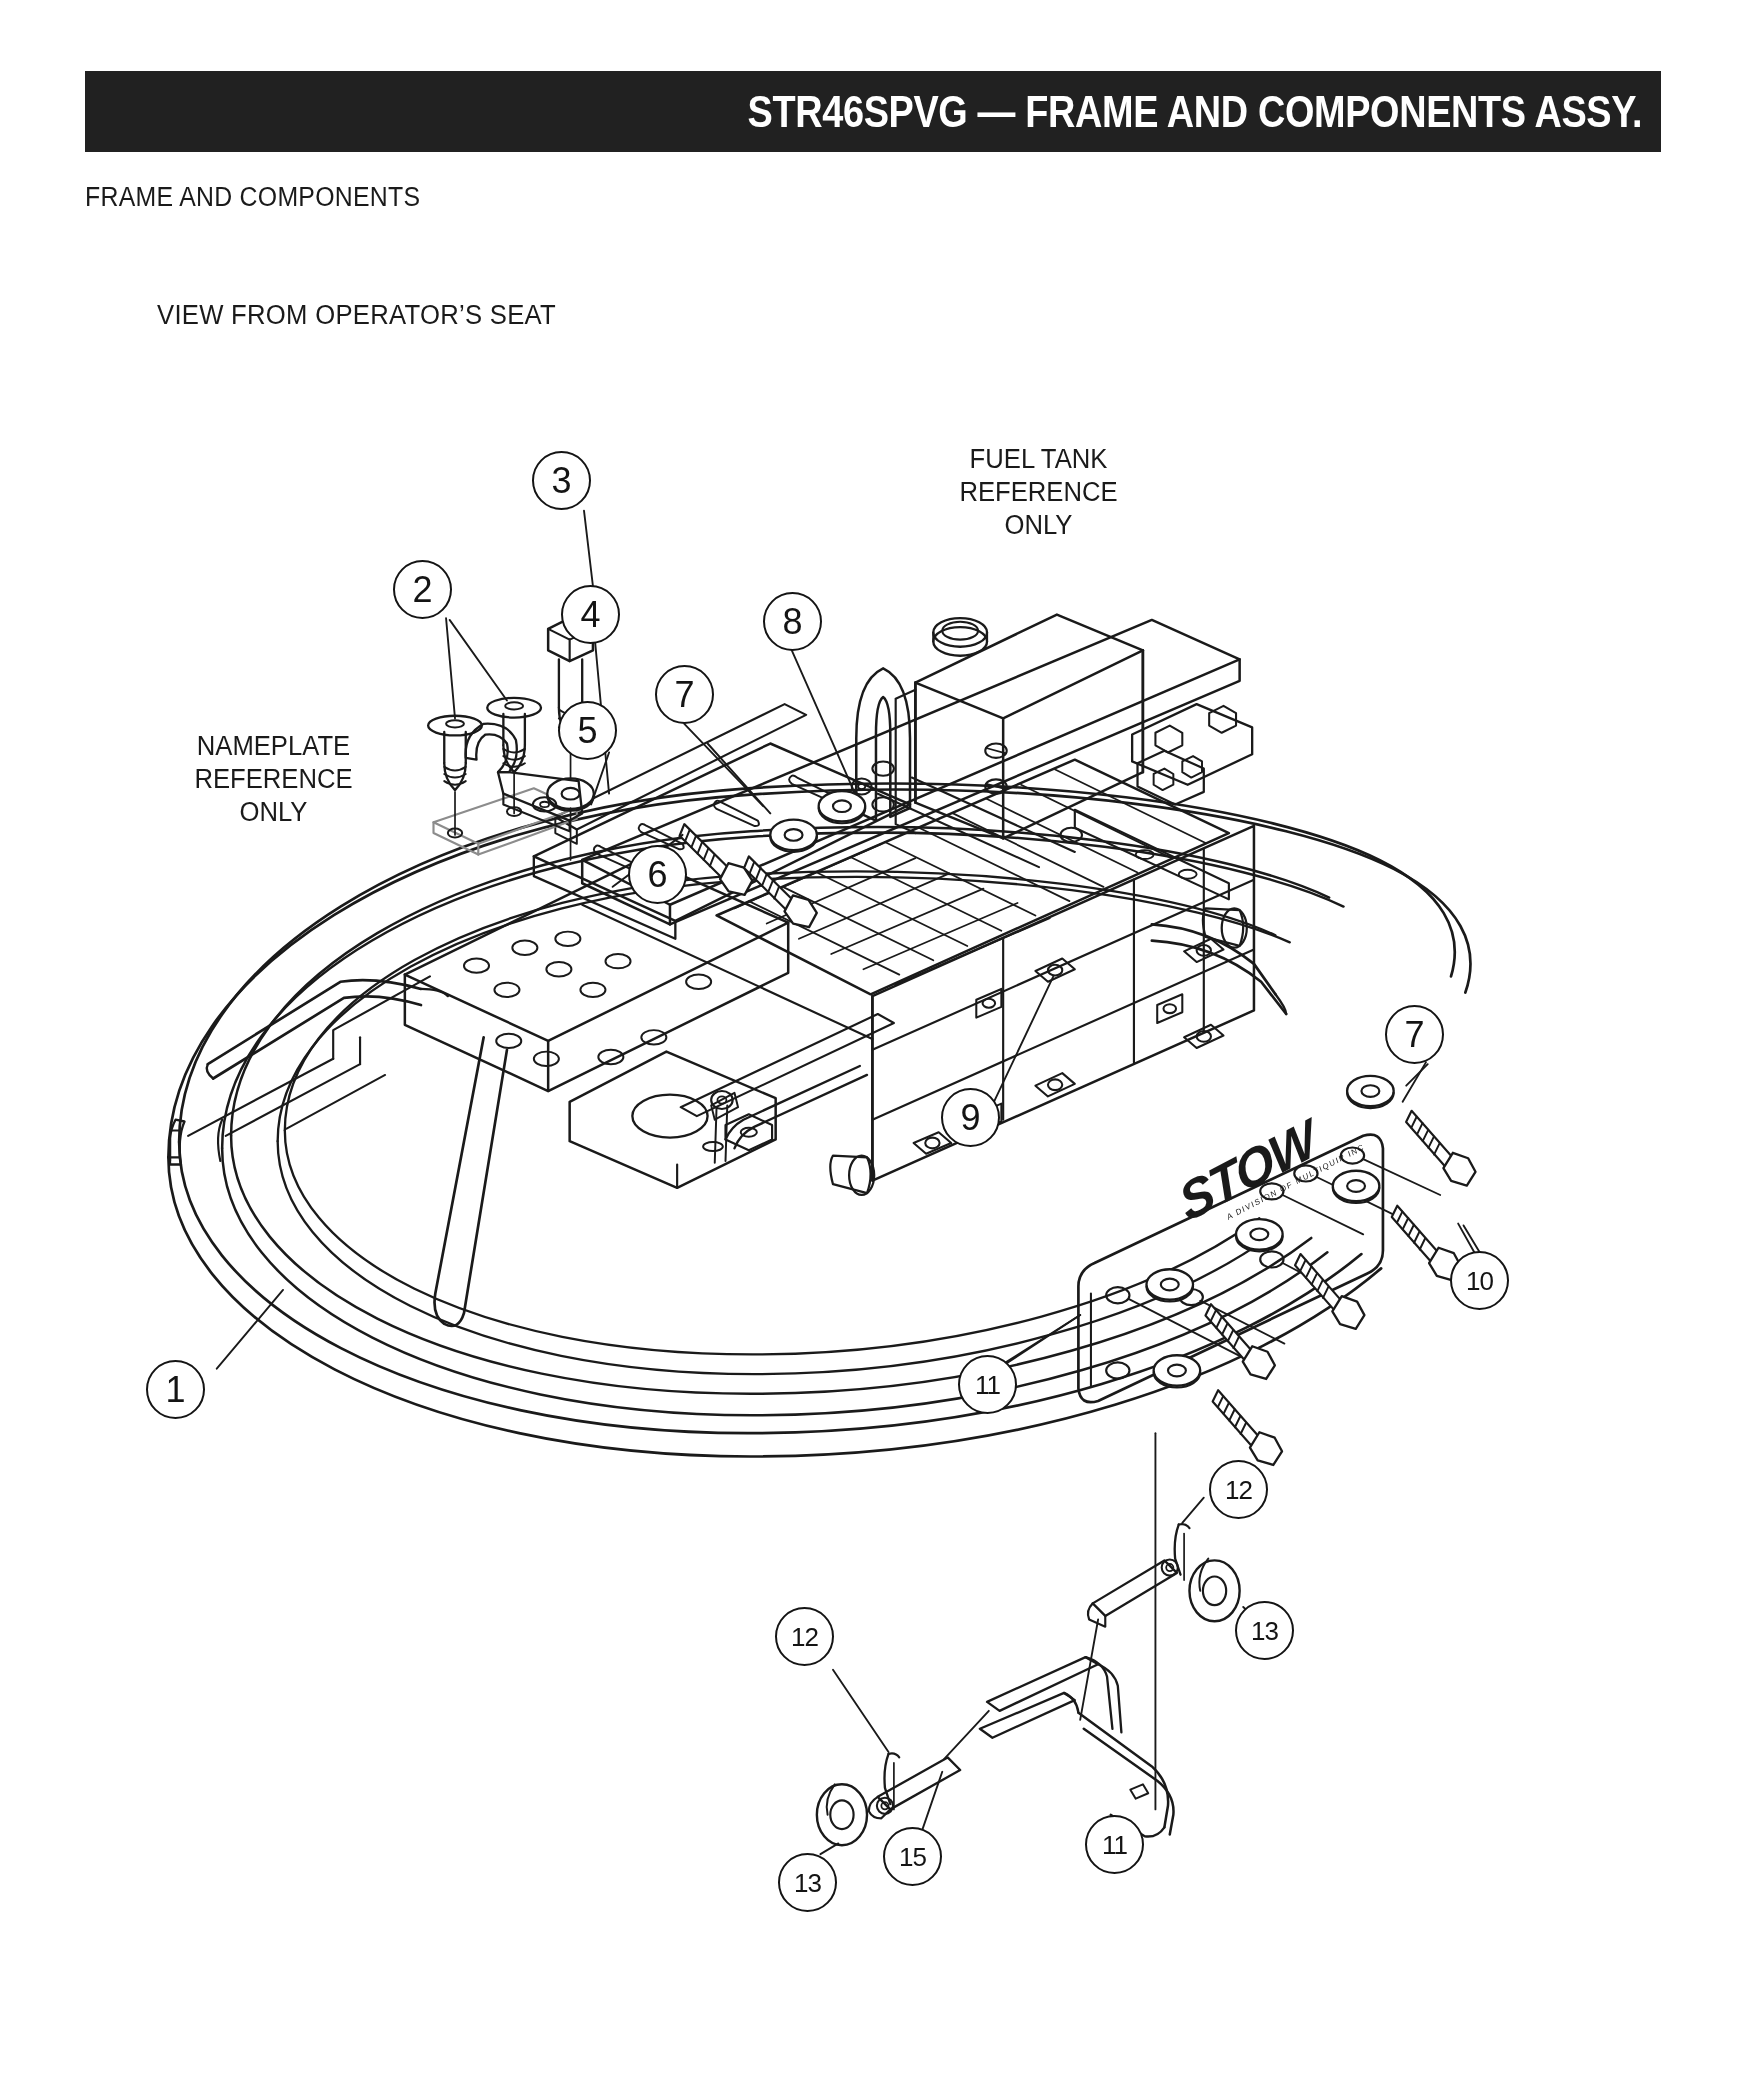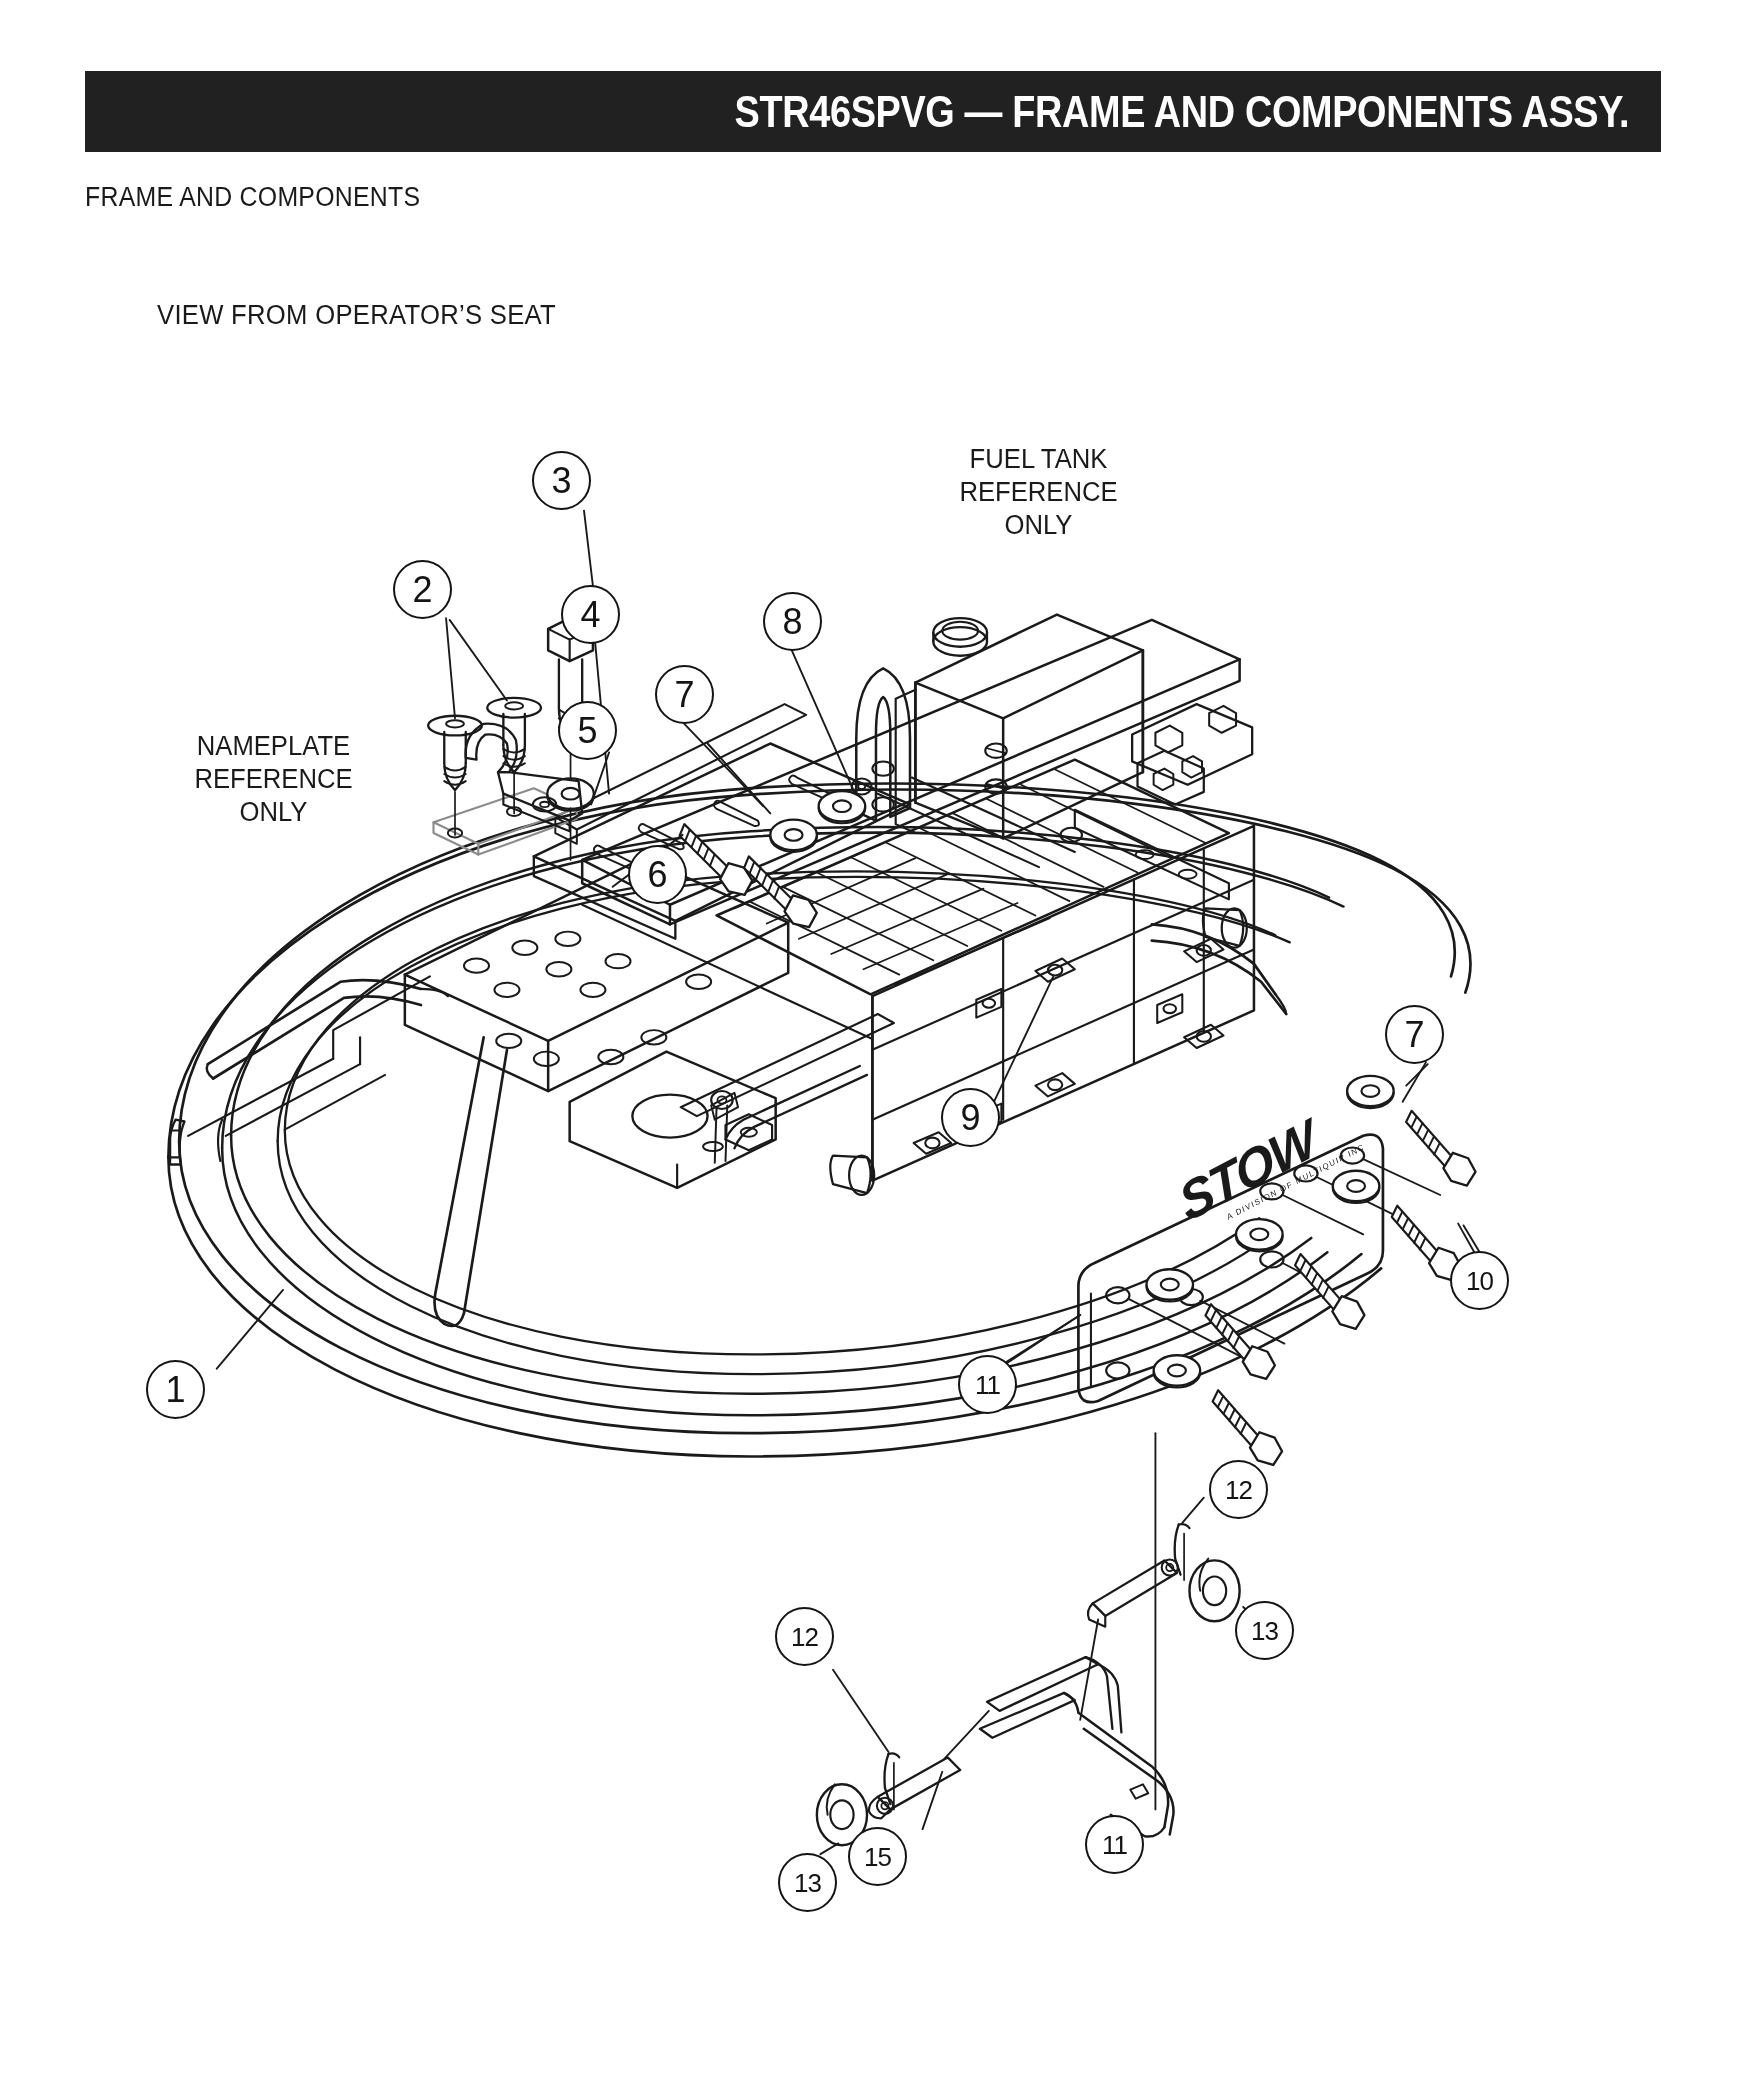--- a/index.html
+++ b/index.html
@@ -9,21 +9,21 @@
     font-family:"Liberation Sans","DejaVu Sans",sans-serif;
     color:#1a1a1a;
   }
   #page{position:absolute;inset:0;}
 
   
   .header-bar{
     position:absolute;left:85px;top:71px;width:1576px;height:81px;
     background:#212121;
     display:flex;align-items:center;justify-content:flex-end;
-    box-sizing:border-box;padding-right:32px;
+    box-sizing:border-box;padding-right:19px;
   }
   .header-bar .title{
     color:#ffffff;
     font-weight:bold;
     font-size:44px;
     letter-spacing:-0.4px;
     transform:scaleX(0.86);
     transform-origin:right center;
     white-space:nowrap;
     line-height:1;
@@ -527,18 +527,18 @@
       <div class="callout" style="left: 655px; top: 665px;">7</div>
       <div class="callout" style="left: 763px; top: 592px;">8</div>
       <div class="callout" style="left: 941px; top: 1088px;">9</div>
       <div class="callout" style="left: 1385px; top: 1005px;">7</div>
       <div class="callout wide" style="left: 1450px; top: 1251px;">10</div>
       <div class="callout wide" style="left: 958px; top: 1355px;">11</div>
       <div class="callout wide" style="left: 1209px; top: 1460px;">12</div>
       <div class="callout wide" style="left: 1235px; top: 1601px;">13</div>
       <div class="callout wide" style="left: 775px; top: 1607px;">12</div>
       <div class="callout wide" style="left: 778px; top: 1853px;">13</div>
-      <div class="callout wide" style="left: 848px; top: 1827px;">15</div>
+      <div class="callout wide" style="left: 883px; top: 1827px;">15</div>
       <div class="callout wide" style="left: 1085px; top: 1815px;">11</div>
     </div>
 
 </div>
 
 
 </body></html>

